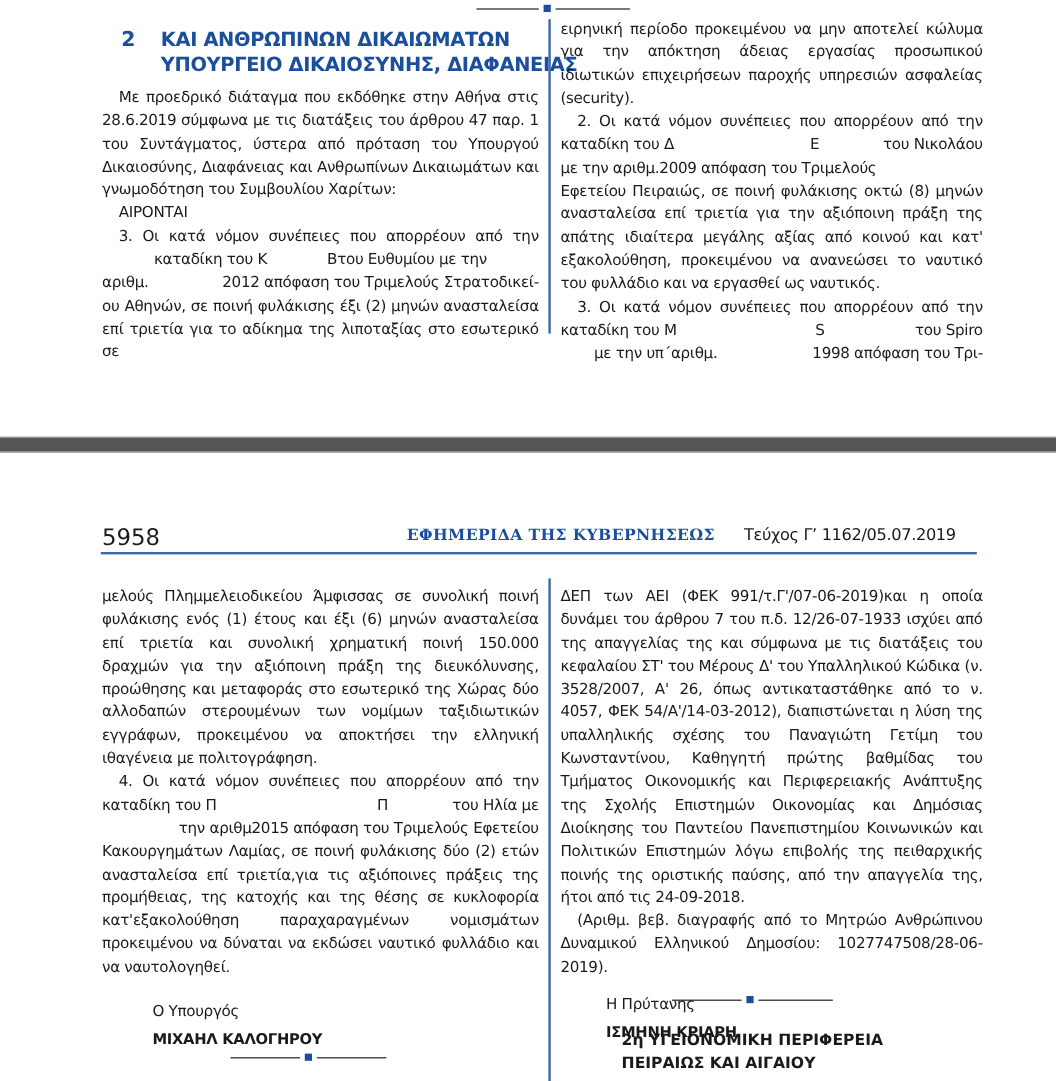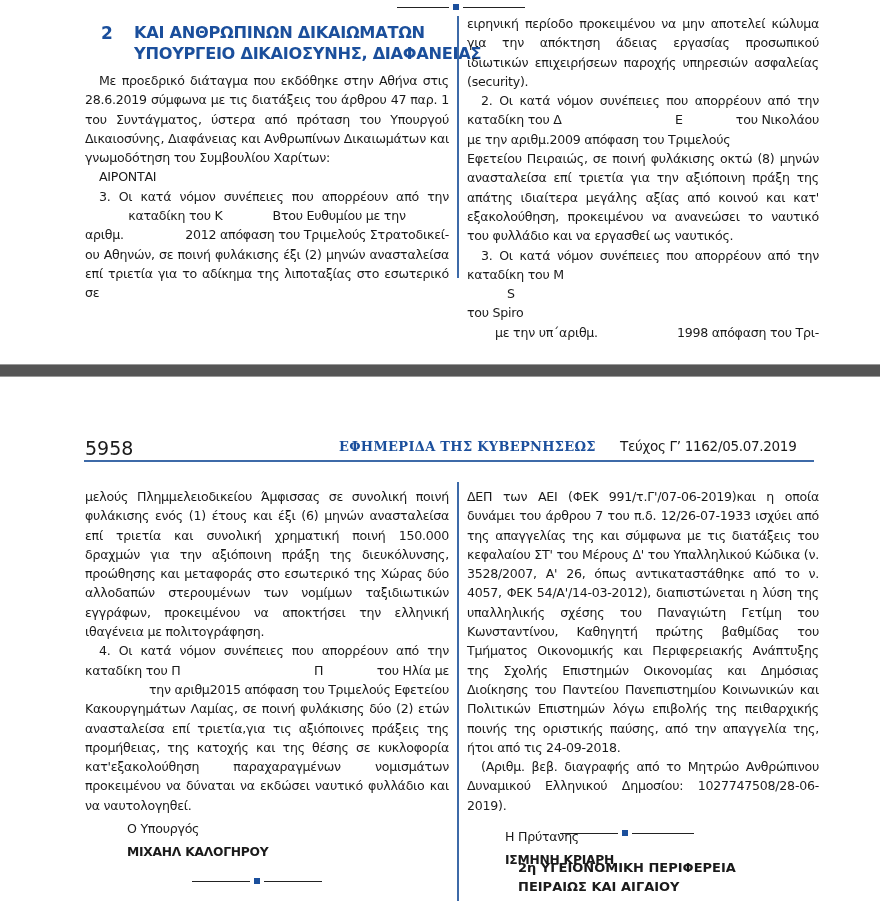--- a/index.html
+++ b/index.html
@@ -72,21 +72,21 @@
       <span>καταδίκη του Δ</span>
       <span style="margin-left:60px;">Ε</span>
       <span>του Νικολάου</span>
     </p>
     <p style="display:flex; justify-content:flex-start;">
       <span>με την αριθμ.</span>
       <span>2009 απόφαση του Τριμελούς</span>
     </p>
     <p>Εφετείου Πειραιώς, σε ποινή φυλάκισης οκτώ (8) μηνών ανασταλείσα επί τριετία για την αξιόποινη πράξη της απάτης ιδιαίτερα μεγάλης αξίας από κοινού και κατ' εξακολούθηση, προκειμένου να ανανεώσει το ναυτικό του φυλλάδιο και να εργασθεί ως ναυτικός.</p>
     <p class="indent justline">3. Οι κατά νόμον συνέπειες που απορρέουν από την</p>
-    <p style="display:flex; justify-content:space-between;flex-direction:column;">
+    <p style="display:flex; justify-content:space-between;">
       <span>καταδίκη του Μ</span>
       <span style="margin-left:40px;">S</span>
       <span>του Spiro</span>
     </p>
     <p style="display:flex; justify-content:space-between; padding-left:28px;">
       <span>με την υπ΄αριθμ.</span>
       <span>1998 απόφαση του Τρι-</span>
     </p>
   </div>
 </div>
@@ -106,21 +106,21 @@
     <p style="display:flex; justify-content:space-between;">
       <span>καταδίκη του Π</span>
       <span style="margin-left:80px;">Π</span>
       <span>του Ηλία με</span>
     </p>
     <p style="display:flex; justify-content:flex-end;">
       <span>την αριθμ</span>
       <span>2015 απόφαση του Τριμελούς Εφετείου</span>
     </p>
     <p>Κακουργημάτων Λαμίας, σε ποινή φυλάκισης δύο (2) ετών ανασταλείσα επί τριετία,για τις αξιόποινες πράξεις της προμήθειας, της κατοχής και της θέσης σε κυκλοφορία κατ'εξακολούθηση παραχαραγμένων νομισμάτων προκειμένου να δύναται να εκδώσει ναυτικό φυλλάδιο και να ναυτολογηθεί.</p>
-    <p class="sig-role" style="margin-top:4px; padding-left:42px;">Ο Υπουργός</p>
+    <p class="sig-role" style="margin-top:18px; padding-left:42px;">Ο Υπουργός</p>
     <p class="sig-name" style="margin-top:5px; padding-left:42px;">ΜΙΧΑΗΛ ΚΑΛΟΓΗΡΟΥ</p>
   </div>
 
   <div class="sep" style="left:192px; top:500px;">
     <div class="ln" style="width:58px;"></div>
     <div class="sq"></div>
     <div class="ln" style="width:58px;"></div>
   </div>
 
   <div class="vline" style="left:457px; top:104px; height:419px;"></div>

